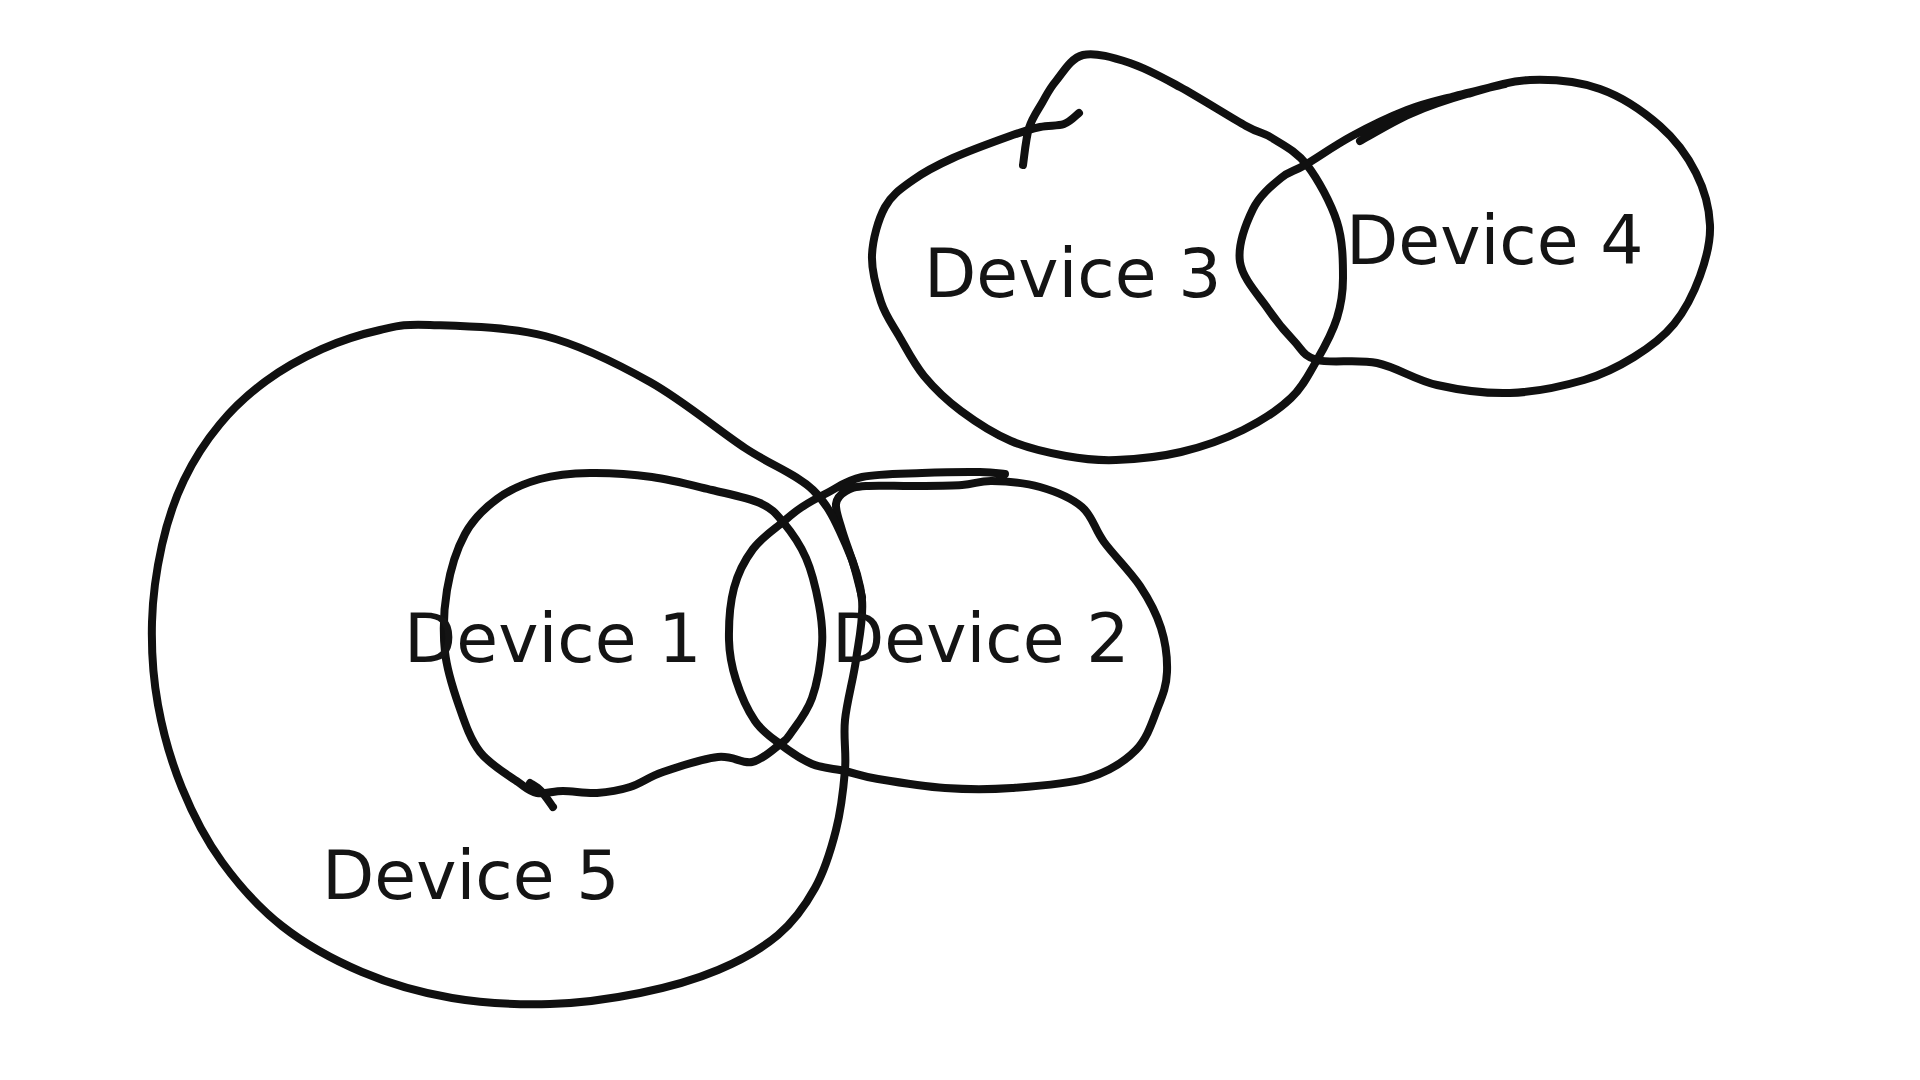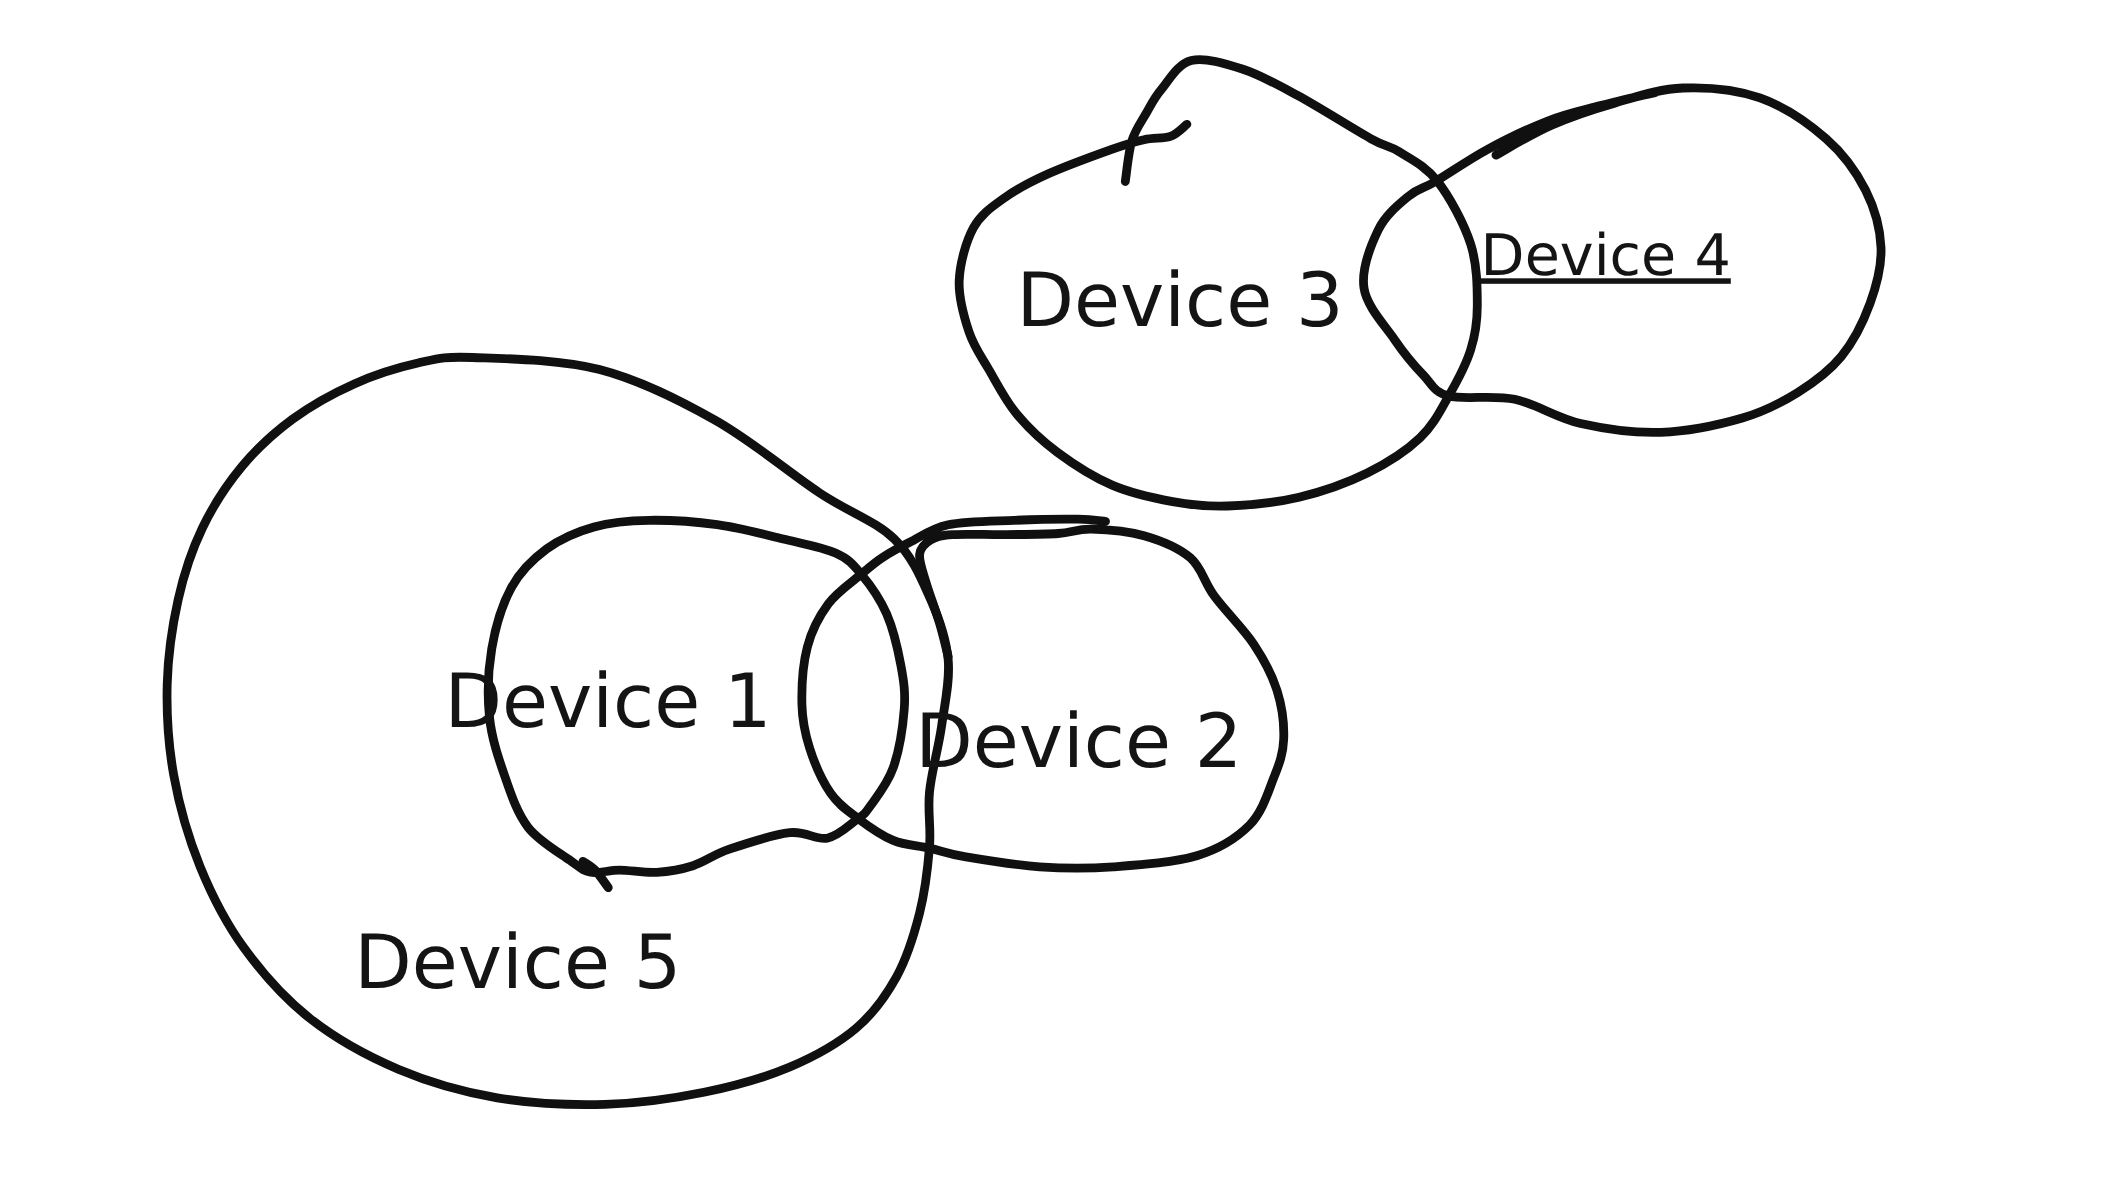--- a/index.html
+++ b/index.html
@@ -15,18 +15,18 @@
   <svg id="sketch" width="1920" height="1080" viewBox="0 0 1920 1080" xmlns="http://www.w3.org/2000/svg" style="background: rgb(255, 255, 255);">
       <path d="M590,473C608.7,472.7 631.7,474.2 652,477C672.3,479.8 694.0,485.7 712,490C730.0,494.3 748.2,497.7 760,503C771.8,508.3 775.3,512.8 783,522C790.7,531.2 800.0,544.2 806,558C812.0,571.8 816.3,590.5 819,605C821.7,619.5 823.2,629.5 822,645C820.8,660.5 817.2,683.3 812,698C806.8,712.7 796.5,725.2 791,733C785.5,740.8 785.5,740.2 779,745C772.5,749.8 762.2,760.0 752,762C741.8,764.0 732.8,755.3 718,757C703.2,758.7 677.7,767.0 663,772C648.3,777.0 641.0,783.5 630,787C619.0,790.5 608.2,792.3 597,793C585.8,793.7 573.0,791.0 563,791C553.0,791.0 544.5,794.5 537,793C529.5,791.5 527.5,788.8 518,782C508.5,775.2 489.8,764.7 480,752C470.2,739.3 464.8,722.7 459,706C453.2,689.3 447.0,671.3 445,652C443.0,632.7 443.7,609.7 447,590C450.3,570.3 456.7,549.2 465,534C473.3,518.8 484.5,508.2 497,499C509.5,489.8 524.5,483.3 540,479C555.5,474.7 571.3,473.3 590,473Z" class="stroke" stroke="#101010" stroke-width="8"></path>
       <path d="M530,783C531.8,784.3 537.2,787.0 541,791C544.8,795.0 551.0,804.3 553,807" class="stroke" stroke="#101010" stroke-width="8"></path>
       <path d="M862,597C860.7,591.8 857.3,577.2 854,566C850.7,554.8 845.0,540.3 842,530C839.0,519.7 835.3,510.5 836,504C836.7,497.5 841.0,494.0 846,491C851.0,488.0 854.5,486.8 866,486C877.5,485.2 899.0,486.2 915,486C931.0,485.8 949.2,485.8 962,485C974.8,484.2 979.0,480.7 992,481C1005.0,481.3 1025.0,482.7 1040,487C1055.0,491.3 1071.3,497.8 1082,507C1092.7,516.2 1094.3,528.8 1104,542C1113.7,555.2 1130.5,571.7 1140,586C1149.5,600.3 1156.5,613.7 1161,628C1165.5,642.3 1167.5,658.8 1167,672C1166.5,685.2 1163.2,694.0 1158,707C1152.8,720.0 1147.7,738.2 1136,750C1124.3,761.8 1108.7,771.7 1088,778C1067.3,784.3 1035.8,786.3 1012,788C988.2,789.7 967.3,789.5 945,788C922.7,786.5 894.7,781.8 878,779C861.3,776.2 856.0,773.5 845,771C834.0,768.5 822.8,768.5 812,764C801.2,759.5 789.5,751.2 780,744C770.5,736.8 762.3,731.7 755,721C747.7,710.3 740.3,693.5 736,680C731.7,666.5 729.3,655.3 729,640C728.7,624.7 730.0,603.2 734,588C738.0,572.8 744.8,560.0 753,549C761.2,538.0 774.8,529.0 783,522C791.2,515.0 794.7,511.8 802,507C809.3,502.2 817.0,498.0 827,493C837.0,488.0 846.2,480.3 862,477C877.8,473.7 902.3,473.8 922,473C941.7,472.2 966.2,471.8 980,472C993.8,472.2 1000.8,473.7 1005,474" class="stroke" stroke="#101010" stroke-width="8"></path>
       <path d="M1079,113C1076.5,114.8 1070.5,121.7 1064,124C1057.5,126.3 1049.0,125.0 1040,127C1031.0,129.0 1024.5,130.8 1010,136C995.5,141.2 969.2,150.7 953,158C936.8,165.3 924.3,171.8 913,180C901.7,188.2 891.8,194.5 885,207C878.2,219.5 872.7,239.2 872,255C871.3,270.8 876.5,288.5 881,302C885.5,315.5 891.8,323.7 899,336C906.2,348.3 913.7,363.5 924,376C934.3,388.5 946.5,400.2 961,411C975.5,421.8 993.5,433.5 1011,441C1028.5,448.5 1048.5,452.8 1066,456C1083.5,459.2 1096.8,460.7 1116,460C1135.2,459.3 1159.8,457.0 1181,452C1202.2,447.0 1224.7,439.0 1243,430C1261.3,421.0 1278.7,409.7 1291,398C1303.3,386.3 1309.3,373.3 1317,360C1324.7,346.7 1332.7,331.7 1337,318C1341.3,304.3 1343.0,294.0 1343,278C1343.0,262.0 1343.0,240.8 1337,222C1331.0,203.2 1317.8,179.0 1307,165C1296.2,151.0 1282.2,144.5 1272,138C1261.8,131.5 1261.3,134.5 1246,126C1230.7,117.5 1199.3,97.5 1180,87C1160.7,76.5 1146.2,68.3 1130,63C1113.8,57.7 1095.3,52.0 1083,55C1070.7,58.0 1062.8,73.0 1056,81C1049.2,89.0 1046.5,95.2 1042,103C1037.5,110.8 1032.2,117.7 1029,128C1025.8,138.3 1024.0,158.8 1023,165" class="stroke" stroke="#101010" stroke-width="8"></path>
       <path d="M1360,141C1368.3,136.5 1392.2,121.8 1410,114C1427.8,106.2 1447.0,99.7 1467,94C1487.0,88.3 1507.8,80.8 1530,80C1552.2,79.2 1578.3,81.3 1600,89C1621.7,96.7 1644.0,112.0 1660,126C1676.0,140.0 1687.7,156.5 1696,173C1704.3,189.5 1709.3,207.8 1710,225C1710.7,242.2 1706.0,259.5 1700,276C1694.0,292.5 1685.0,310.5 1674,324C1663.0,337.5 1649.0,347.7 1634,357C1619.0,366.3 1604.7,374.0 1584,380C1563.3,386.0 1534.5,392.2 1510,393C1485.5,393.8 1459.2,390.0 1437,385C1414.8,380.0 1397.0,367.2 1377,363C1357.0,358.8 1330.8,363.7 1317,360C1303.2,356.3 1302.2,349.5 1294,341C1285.8,332.5 1277.0,322.2 1268,309C1259.0,295.8 1242.5,278.7 1240,262C1237.5,245.3 1246.2,223.0 1253,209C1259.8,195.0 1272.3,185.3 1281,178C1289.7,170.7 1293.2,172.0 1305,165C1316.8,158.0 1335.0,145.2 1352,136C1369.0,126.8 1389.8,116.7 1407,110C1424.2,103.3 1438.7,100.3 1455,96C1471.3,91.7 1496.7,86.0 1505,84" class="stroke" stroke="#101010" stroke-width="8"></path>
       <path d="M430,325C457.5,326.0 508.3,326.5 545,336C581.7,345.5 616.7,363.3 650,382C683.3,400.7 717.8,430.0 745,448C772.2,466.0 796.2,473.8 813,490C829.8,506.2 837.8,526.7 846,545C854.2,563.3 860.3,580.8 862,600C863.7,619.2 858.8,640.0 856,660C853.2,680.0 846.8,701.7 845,720C843.2,738.3 846.5,751.7 845,770C843.5,788.3 841.0,810.3 836,830C831.0,849.7 824.7,870.5 815,888C805.3,905.5 794.2,921.3 778,935C761.8,948.7 741.0,960.3 718,970C695.0,979.7 668.0,987.3 640,993C612.0,998.7 581.3,1003.2 550,1004C518.7,1004.8 483.3,1003.3 452,998C420.7,992.7 390.3,984.0 362,972C333.7,960.0 305.3,944.3 282,926C258.7,907.7 238.7,885.0 222,862C205.3,839.0 192.7,814.2 182,788C171.3,761.8 163.0,732.7 158,705C153.0,677.3 151.3,648.7 152,622C152.7,595.3 156.7,568.7 162,545C167.3,521.3 174.3,500.2 184,480C193.7,459.8 206.3,440.5 220,424C233.7,407.5 249.0,393.5 266,381C283.0,368.5 303.0,357.5 322,349C341.0,340.5 362.0,334.0 380,330C398.0,326.0 402.5,324.0 430,325Z" class="stroke" stroke="#101010" stroke-width="8"></path>
     </svg>
   <div id="labels">
       <div class="device-label" style="left: 404px; top: 605px; font-size: 68px; color: rgb(20, 20, 20);">Device 1</div>
-      <div class="device-label" style="left: 832px; top: 605px; font-size: 68px; color: rgb(20, 20, 20); margin-top: 36px;">Device 2</div>
+      <div class="device-label" style="left: 832px; top: 605px; font-size: 68px; color: rgb(20, 20, 20);">Device 2</div>
       <div class="device-label" style="left: 924px; top: 240px; font-size: 68px; color: rgb(20, 20, 20);">Device 3</div>
-      <div class="device-label" style="left: 1346px; top: 207px; font-size: 52px; color: rgb(20, 20, 20); text-decoration: underline;">Device 4</div>
+      <div class="device-label" style="left: 1346px; top: 207px; font-size: 68px; color: rgb(20, 20, 20);">Device 4</div>
       <div class="device-label" style="left: 322px; top: 842px; font-size: 68px; color: rgb(20, 20, 20);">Device 5</div>
     </div>
 </div>
 
 </body></html>

